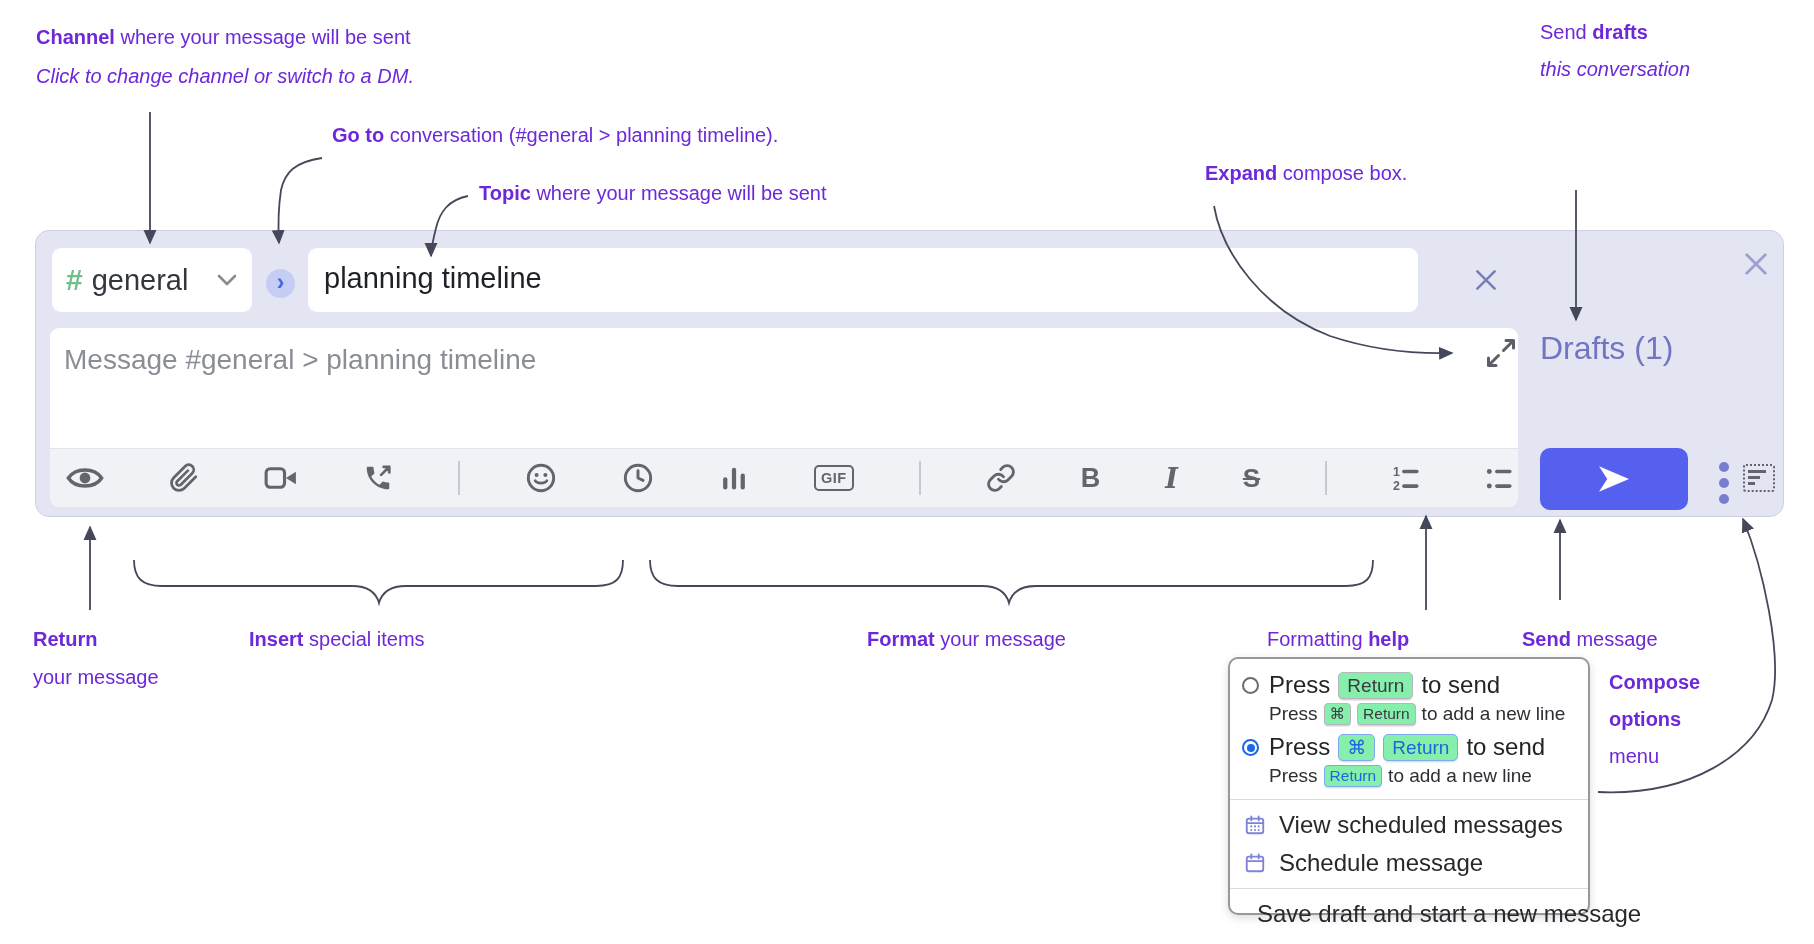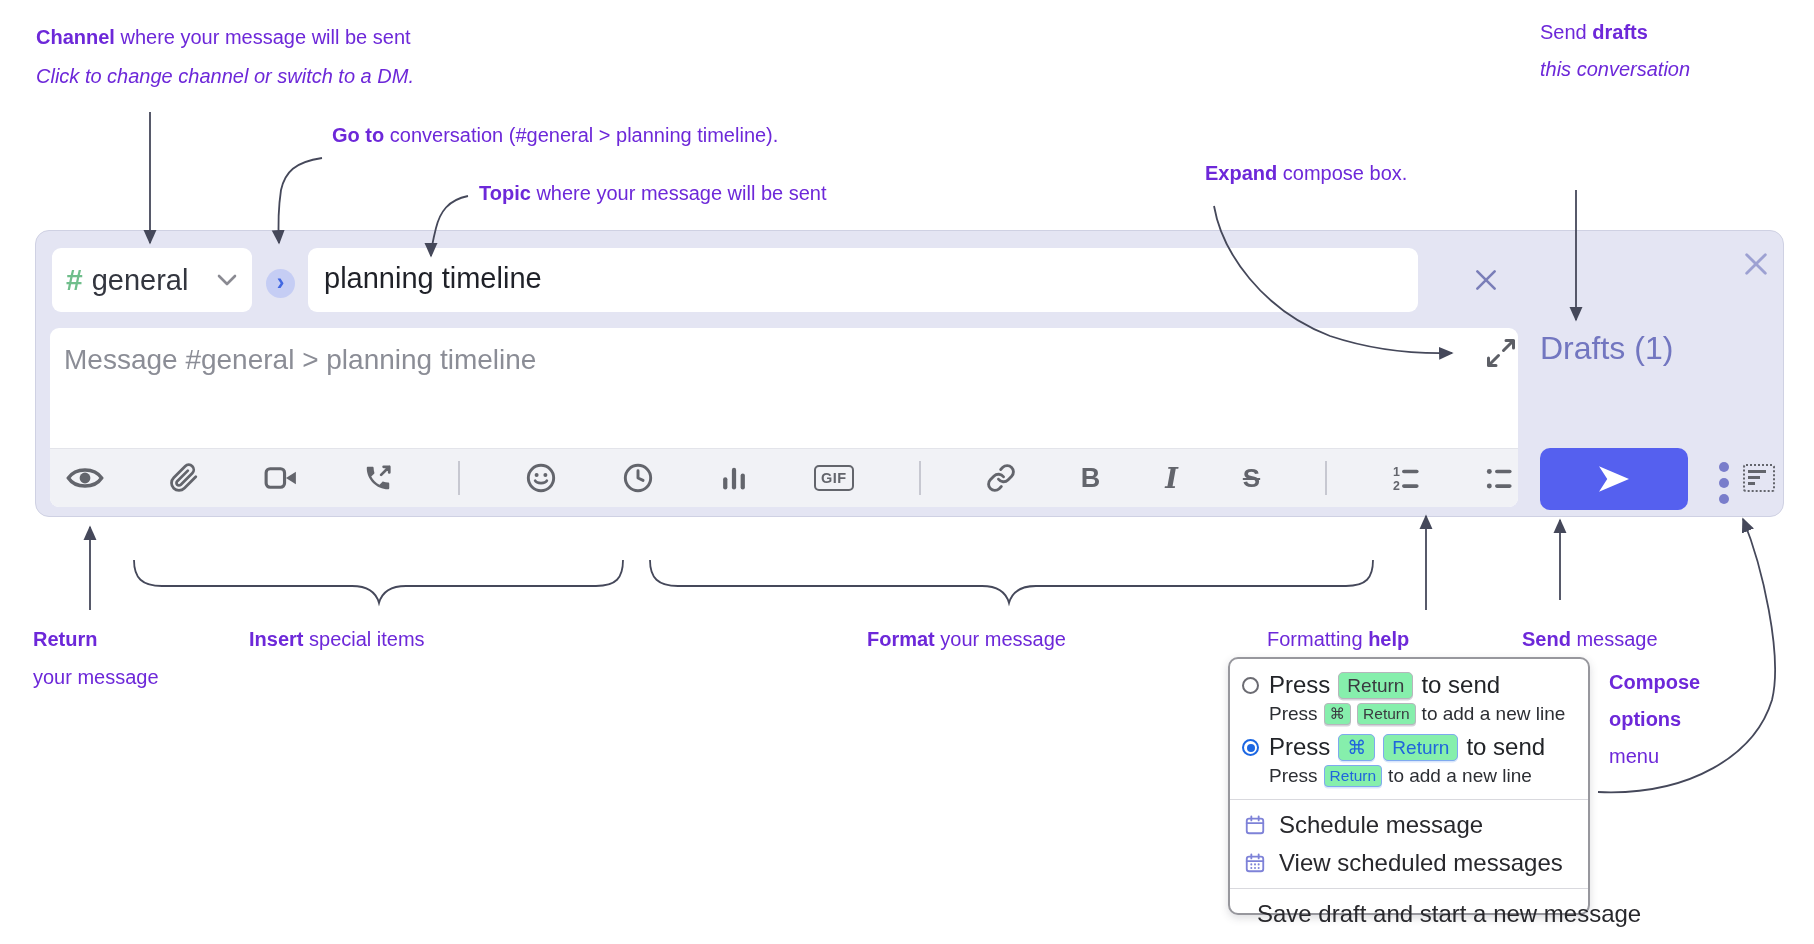--- a/index.html
+++ b/index.html
@@ -331,39 +331,39 @@
       </div>
     </div>
   </div>
   <div class="menu-div"></div>
   <div class="menu-item">
     <svg width="22" height="22" viewBox="0 0 24 24">
       <g stroke="#7e82d8" stroke-width="2" fill="none" stroke-linecap="round">
         <rect x="3" y="5" width="18" height="16" rx="2.5"></rect>
           <path d="M8 2.5 V7 M16 2.5 V7 M3 10 H21"></path>
       </g>
-    </svg>
-    <span>Schedule message</span>
-  </div>
-  <div class="menu-item">
-    <svg width="22" height="22" viewBox="0 0 24 24">
-      <g stroke="#7e82d8" stroke-width="2" fill="none" stroke-linecap="round">
-        <rect x="3" y="5" width="18" height="16" rx="2.5"></rect>
-          <path d="M8 2.5 V7 M16 2.5 V7 M3 10 H21"></path>
-      </g>
       <g fill="#7e82d8">
           <circle cx="8" cy="13.5" r="1.1"></circle>
           <circle cx="12" cy="13.5" r="1.1"></circle>
           <circle cx="16" cy="13.5" r="1.1"></circle>
           <circle cx="8" cy="17.5" r="1.1"></circle>
           <circle cx="12" cy="17.5" r="1.1"></circle>
           <circle cx="16" cy="17.5" r="1.1"></circle>
         </g>
     </svg>
     <span>View scheduled messages</span>
+  </div>
+  <div class="menu-item">
+    <svg width="22" height="22" viewBox="0 0 24 24">
+      <g stroke="#7e82d8" stroke-width="2" fill="none" stroke-linecap="round">
+        <rect x="3" y="5" width="18" height="16" rx="2.5"></rect>
+          <path d="M8 2.5 V7 M16 2.5 V7 M3 10 H21"></path>
+      </g>
+    </svg>
+    <span>Schedule message</span>
   </div>
   <div class="menu-div"></div>
   <div class="menu-item">
     <svg width="22" height="22" viewBox="0 0 24 24">
       <g stroke="#7e82d8" stroke-width="2" fill="none" stroke-linecap="round" stroke-linejoin="round">
         <path d="M14 2.5 H6 a2 2 0 0 0-2 2 v15 a2 2 0 0 0 2 2 h12 a2 2 0 0 0 2-2 V8.5 Z"></path>
         <path d="M14 2.5 V8.5 H20"></path>
           <path d="M9 14.5 l2.2 2.2 L15.5 12"></path>
       </g>
     </svg>

